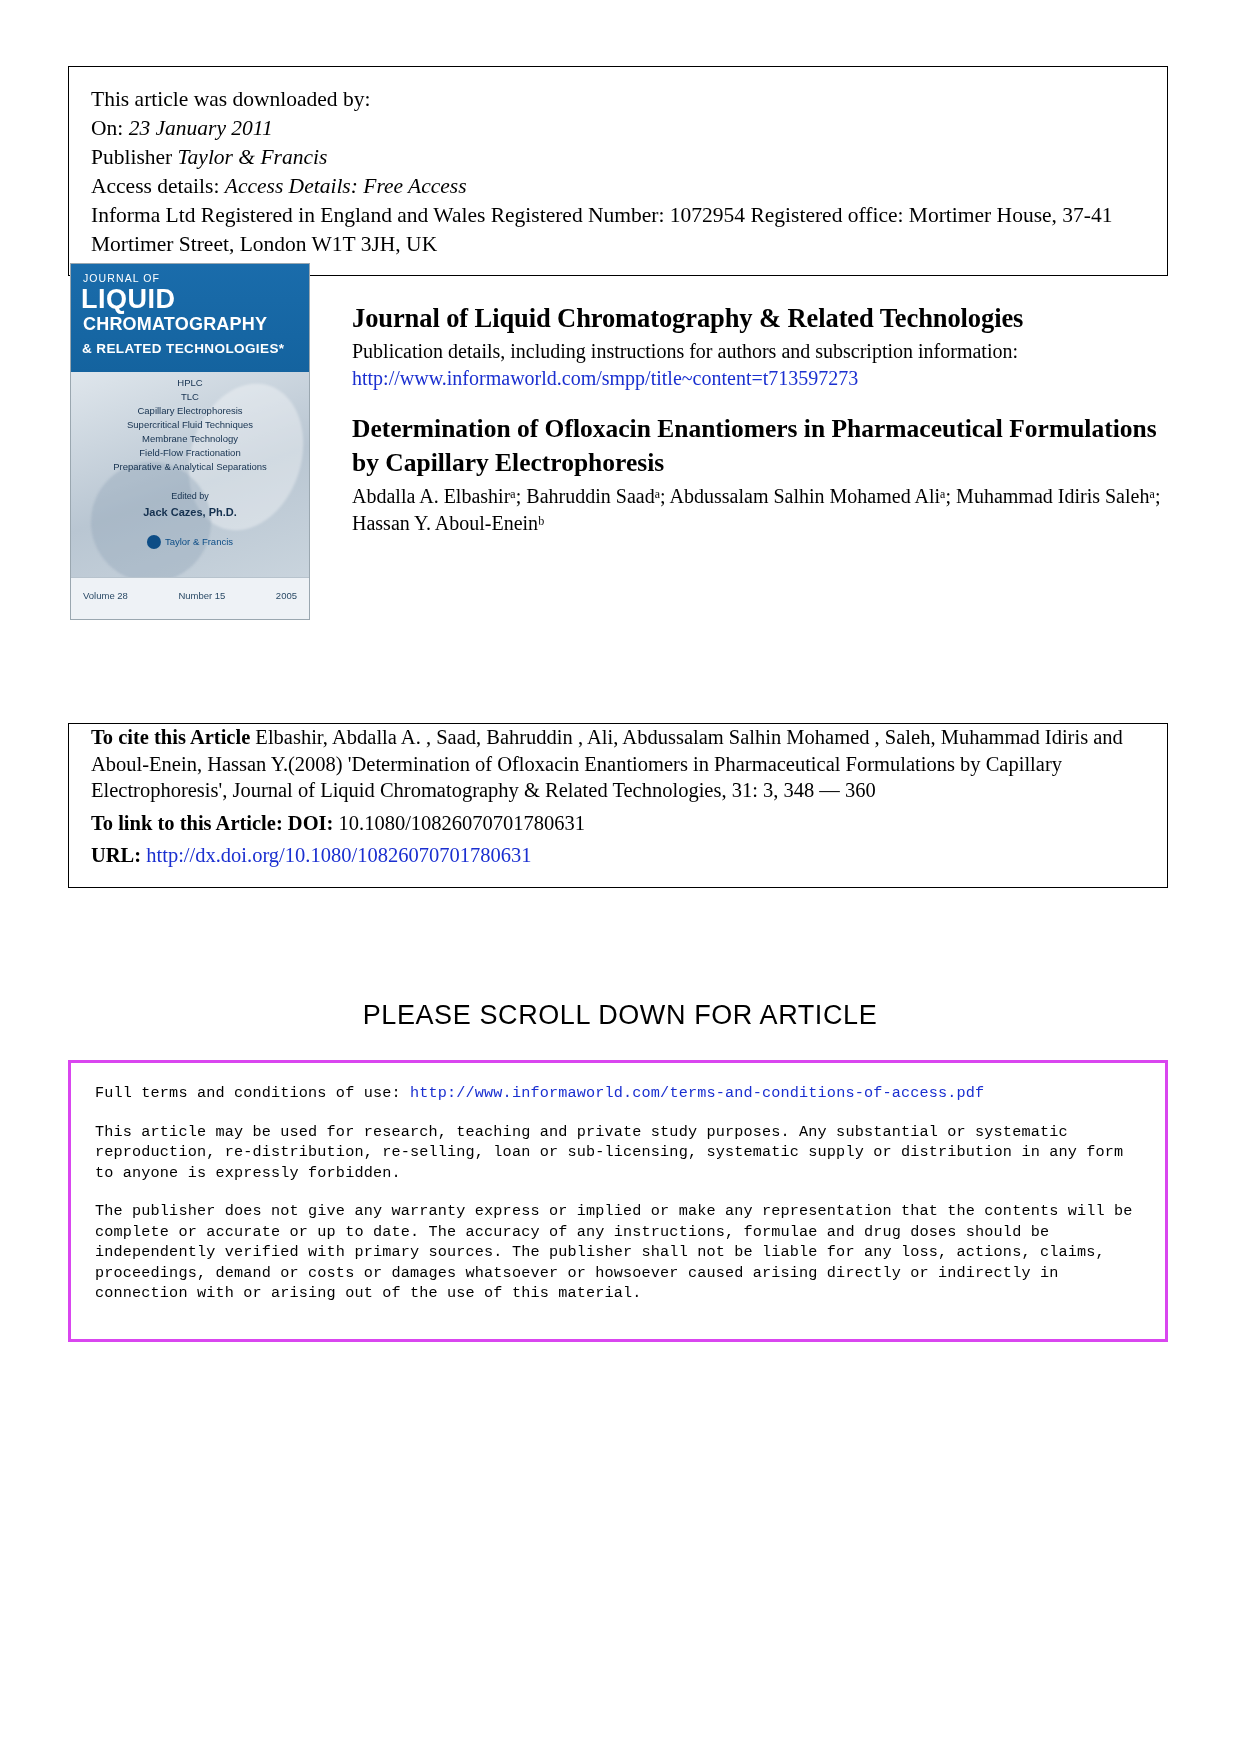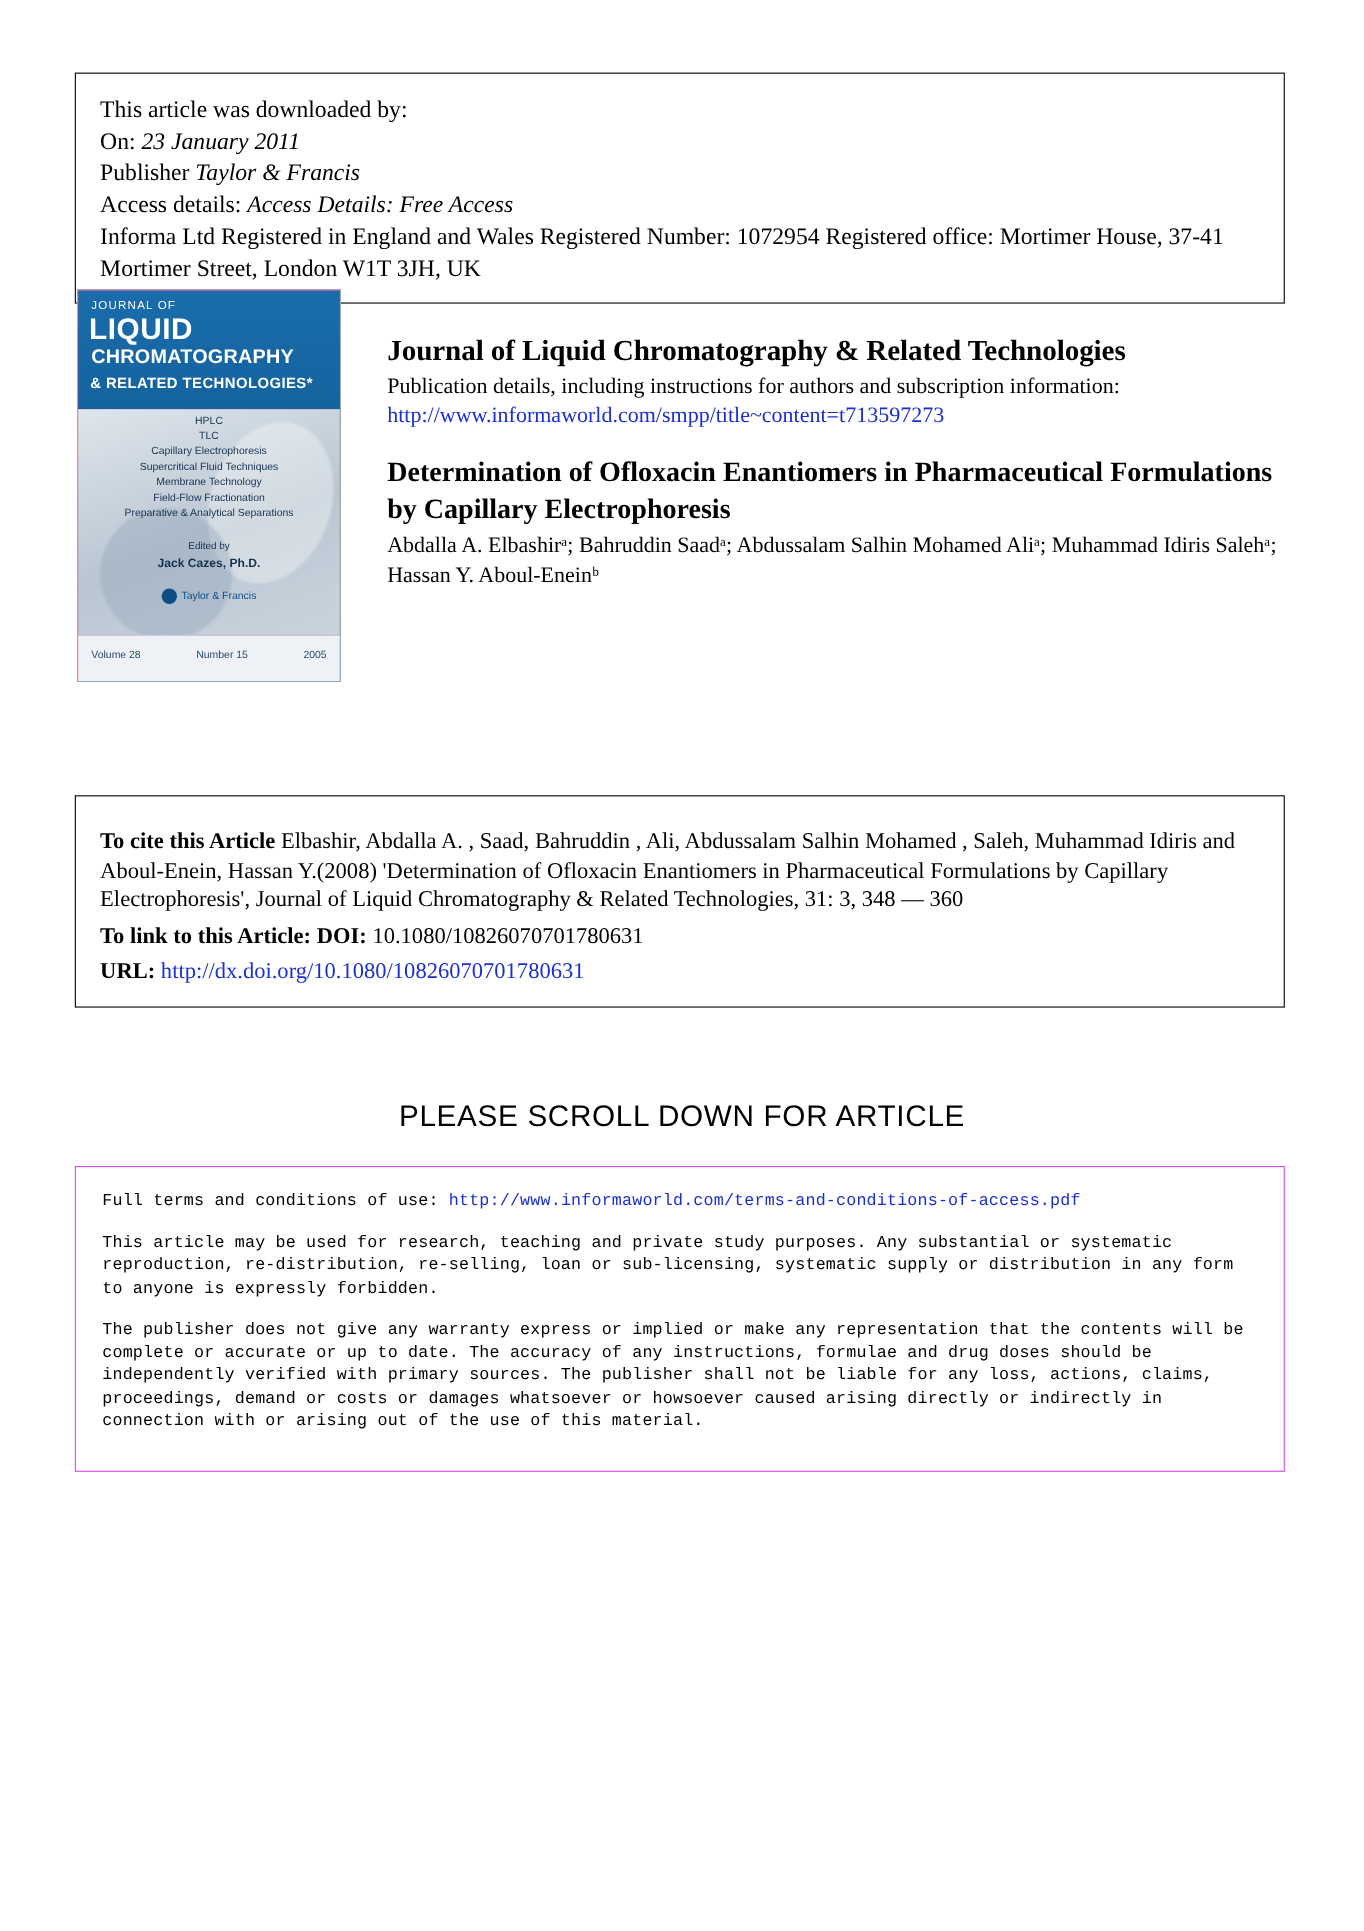--- a/index.html
+++ b/index.html
@@ -228,21 +228,21 @@
   }
 
   
   .cite-box {
     position: absolute;
     left: 68px;
     top: 723px;
     width: 1100px;
     box-sizing: border-box;
     border: 1px solid #000;
-    padding: 28px 22px 18px 22px;
+    padding: 0 22px 18px 22px;
   }
   .cite-box .p {
     font-size: 20.5px;
     line-height: 26.5px;
     margin: 0 0 6px 0;
   }
   .cite-box .p:last-child { margin-bottom: 0; }
   .cite-box b { font-weight: bold; }
 
   
@@ -257,21 +257,21 @@
     letter-spacing: 0.6px;
   }
 
   
   .terms-box {
     position: absolute;
     left: 68px;
     top: 1060px;
     width: 1100px;
     box-sizing: border-box;
-    border: 1px solid #d946ef;
+    border: 3px solid #d946ef;
     padding: 20px 24px 22px 24px;
     font-family: "Liberation Mono", monospace;
     font-size: 15.2px;
     line-height: 20.5px;
     letter-spacing: 0.15px;
   }
   .terms-box p { margin: 0 0 18px 0; }
   .terms-box p:last-child { margin-bottom: 13px; }
   .terms-box a, .terms-box .link { color: #1a2fd0; }
 </style>

